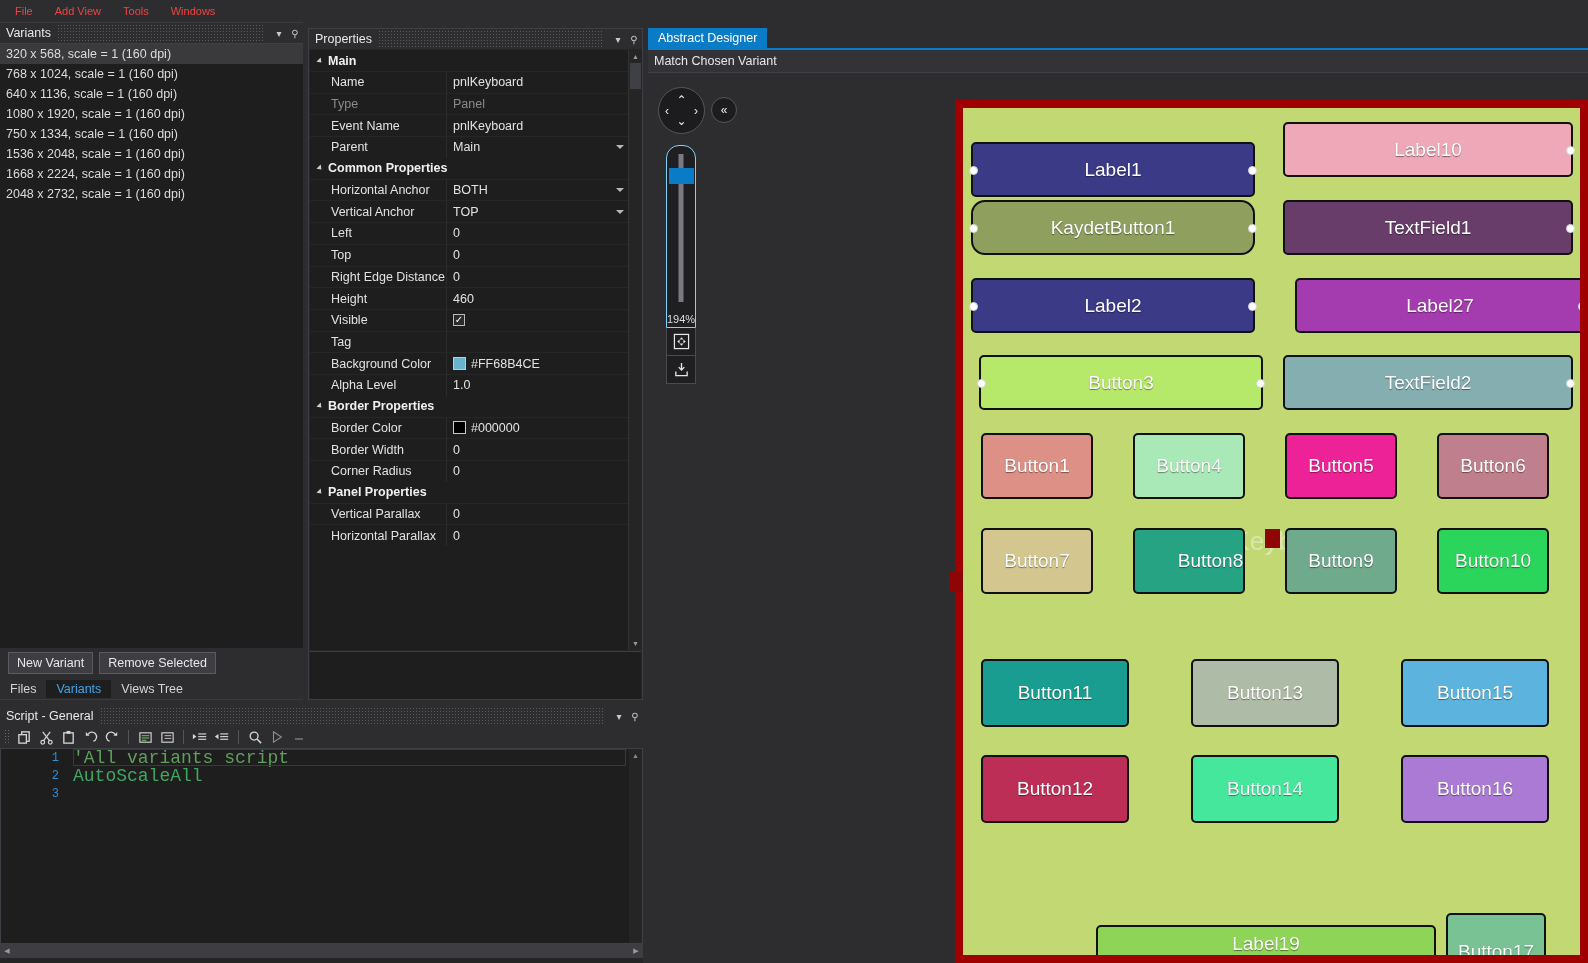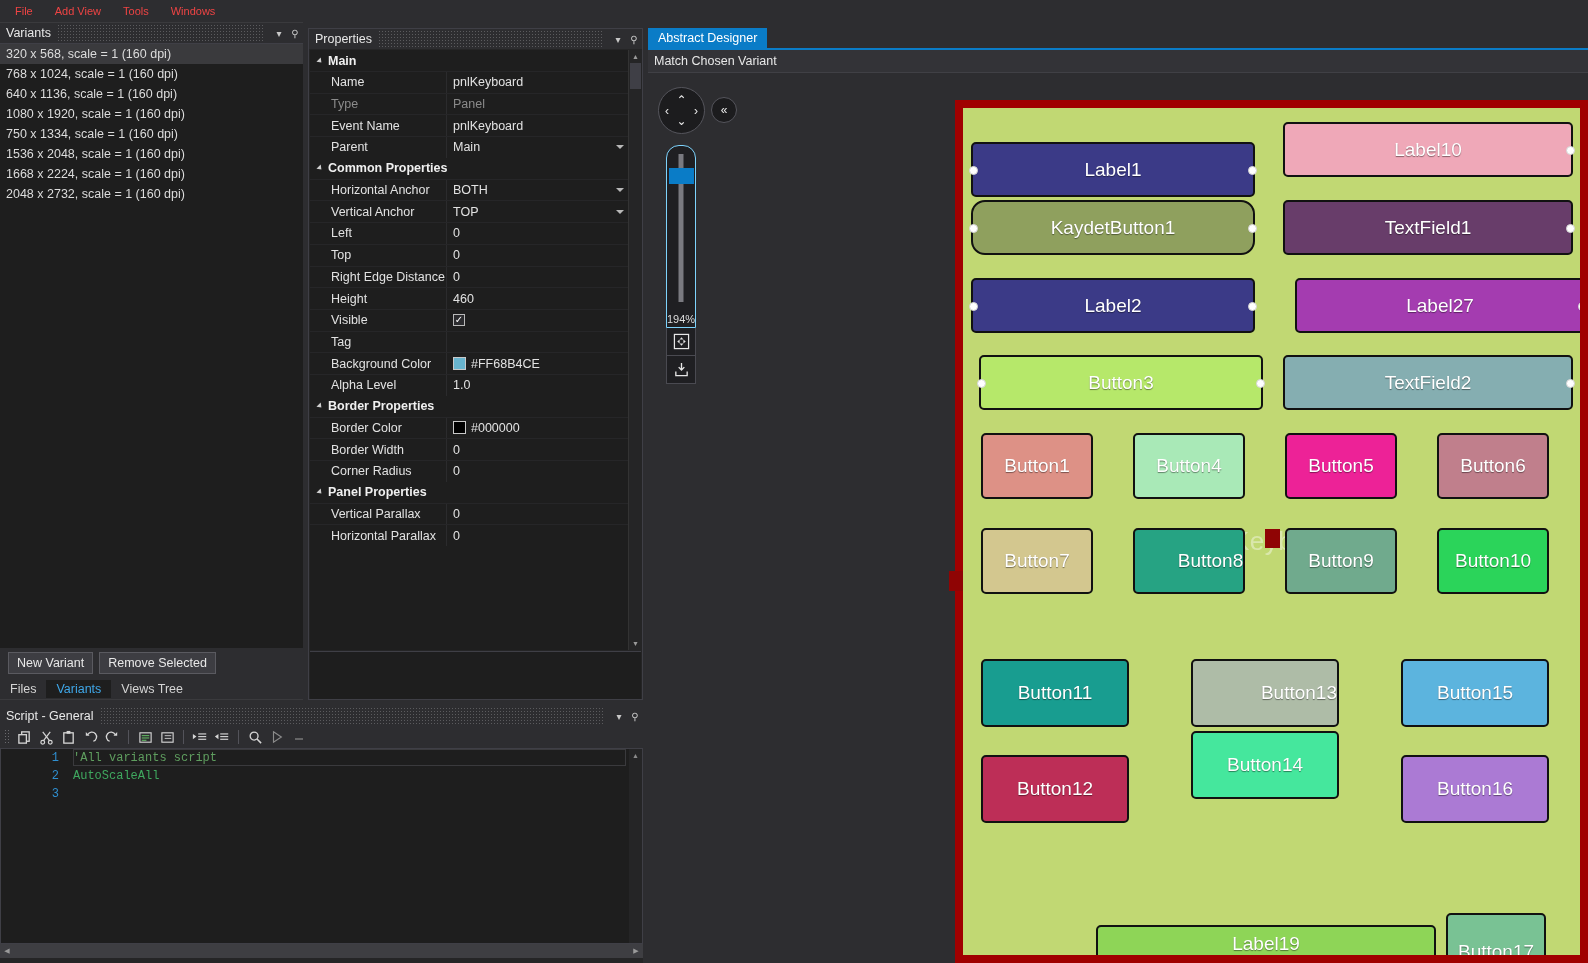--- a/index.html
+++ b/index.html
@@ -85,21 +85,21 @@
     background-size:3px 3px; margin-right:2px; }
 
   #code-area{
     position:absolute; left:0; top:42px; width:643px; height:196px;
     background:#1e1e1e; border:1px solid #3f3f46; overflow:hidden;
   }
   #gutter{ position:absolute; left:0; top:0; width:66px; height:100%; background:#1e1e1e; }
   .ln{ height:18px; line-height:18px; text-align:right; padding-right:8px;
        color:#2f8fd0; font-family:"Liberation Mono", monospace; font-size:12px; }
   #code-lines{ position:absolute; left:72px; top:0; right:14px; }
-  .cline{ height:18px; line-height:18px; font-family:"Liberation Mono", monospace; font-size:12px; white-space:pre; }
+  .cline{ height:18px; line-height:18px; font-family:"Liberation Mono", monospace; font-size:18px; white-space:pre; }
   .c-comment{ color:#5f9e5f; }
   .c-kw{ color:#3fa85f; }
   #code-cursorline{ position:absolute; left:72px; top:0; right:16px; height:17px;
       border:1px solid #3a3a3d; pointer-events:none; }
   .vscroll{ position:absolute; right:0; top:0; width:13px; bottom:0; background:#252526; }
   .vscroll .arr{ width:13px;height:13px; display:flex;align-items:center;justify-content:center;
       color:#8a8a8a; font-size:7px; }
   #hscroll-script{ position:absolute; left:0; top:238px; width:643px; height:14px; background:#3e3e42;
       display:flex; align-items:center; justify-content:space-between; }
   .hs-arr{ width:14px;height:14px;display:flex;align-items:center;justify-content:center;color:#9a9a9a;font-size:7px; }
@@ -613,30 +613,30 @@
               </div>
               <div class="w" style="left: 322px; top: 420px; width: 112px; height: 66px; background: rgb(112, 170, 141);">
                 <span>Button9</span>
               </div>
               <div class="w" style="left: 474px; top: 420px; width: 112px; height: 66px; background: rgb(43, 212, 90);">
                 <span>Button10</span>
               </div>
               <div class="w" style="left: 18px; top: 551px; width: 148px; height: 68px; background: rgb(24, 157, 144);">
                 <span>Button11</span>
               </div>
-              <div class="w" style="left: 228px; top: 551px; width: 148px; height: 68px; background: rgb(174, 188, 167); justify-content: flex-end;">
+              <div class="w" style="left: 228px; top: 551px; width: 148px; height: 68px; background: rgb(174, 188, 167);">
                 <span>Button13</span>
               </div>
               <div class="w" style="left: 438px; top: 551px; width: 148px; height: 68px; background: rgb(92, 180, 222);">
                 <span>Button15</span>
               </div>
               <div class="w" style="left: 18px; top: 647px; width: 148px; height: 68px; background: rgb(189, 46, 87);">
                 <span>Button12</span>
               </div>
-              <div class="w" style="left: 228px; top: 623px; width: 148px; height: 68px; background: rgb(69, 231, 157);">
+              <div class="w" style="left: 228px; top: 647px; width: 148px; height: 68px; background: rgb(69, 231, 157);">
                 <span>Button14</span>
               </div>
               <div class="w" style="left: 438px; top: 647px; width: 148px; height: 68px; background: rgb(171, 122, 212);">
                 <span>Button16</span>
               </div>
               <div class="w" style="left: 133px; top: 817px; width: 340px; height: 38px; background: rgb(142, 213, 87);">
                 <span>Label19</span>
               </div>
               <div class="w" style="left: 483px; top: 805px; width: 100px; height: 77px; background: rgb(121, 194, 148);">
                 <span>Button17</span>

